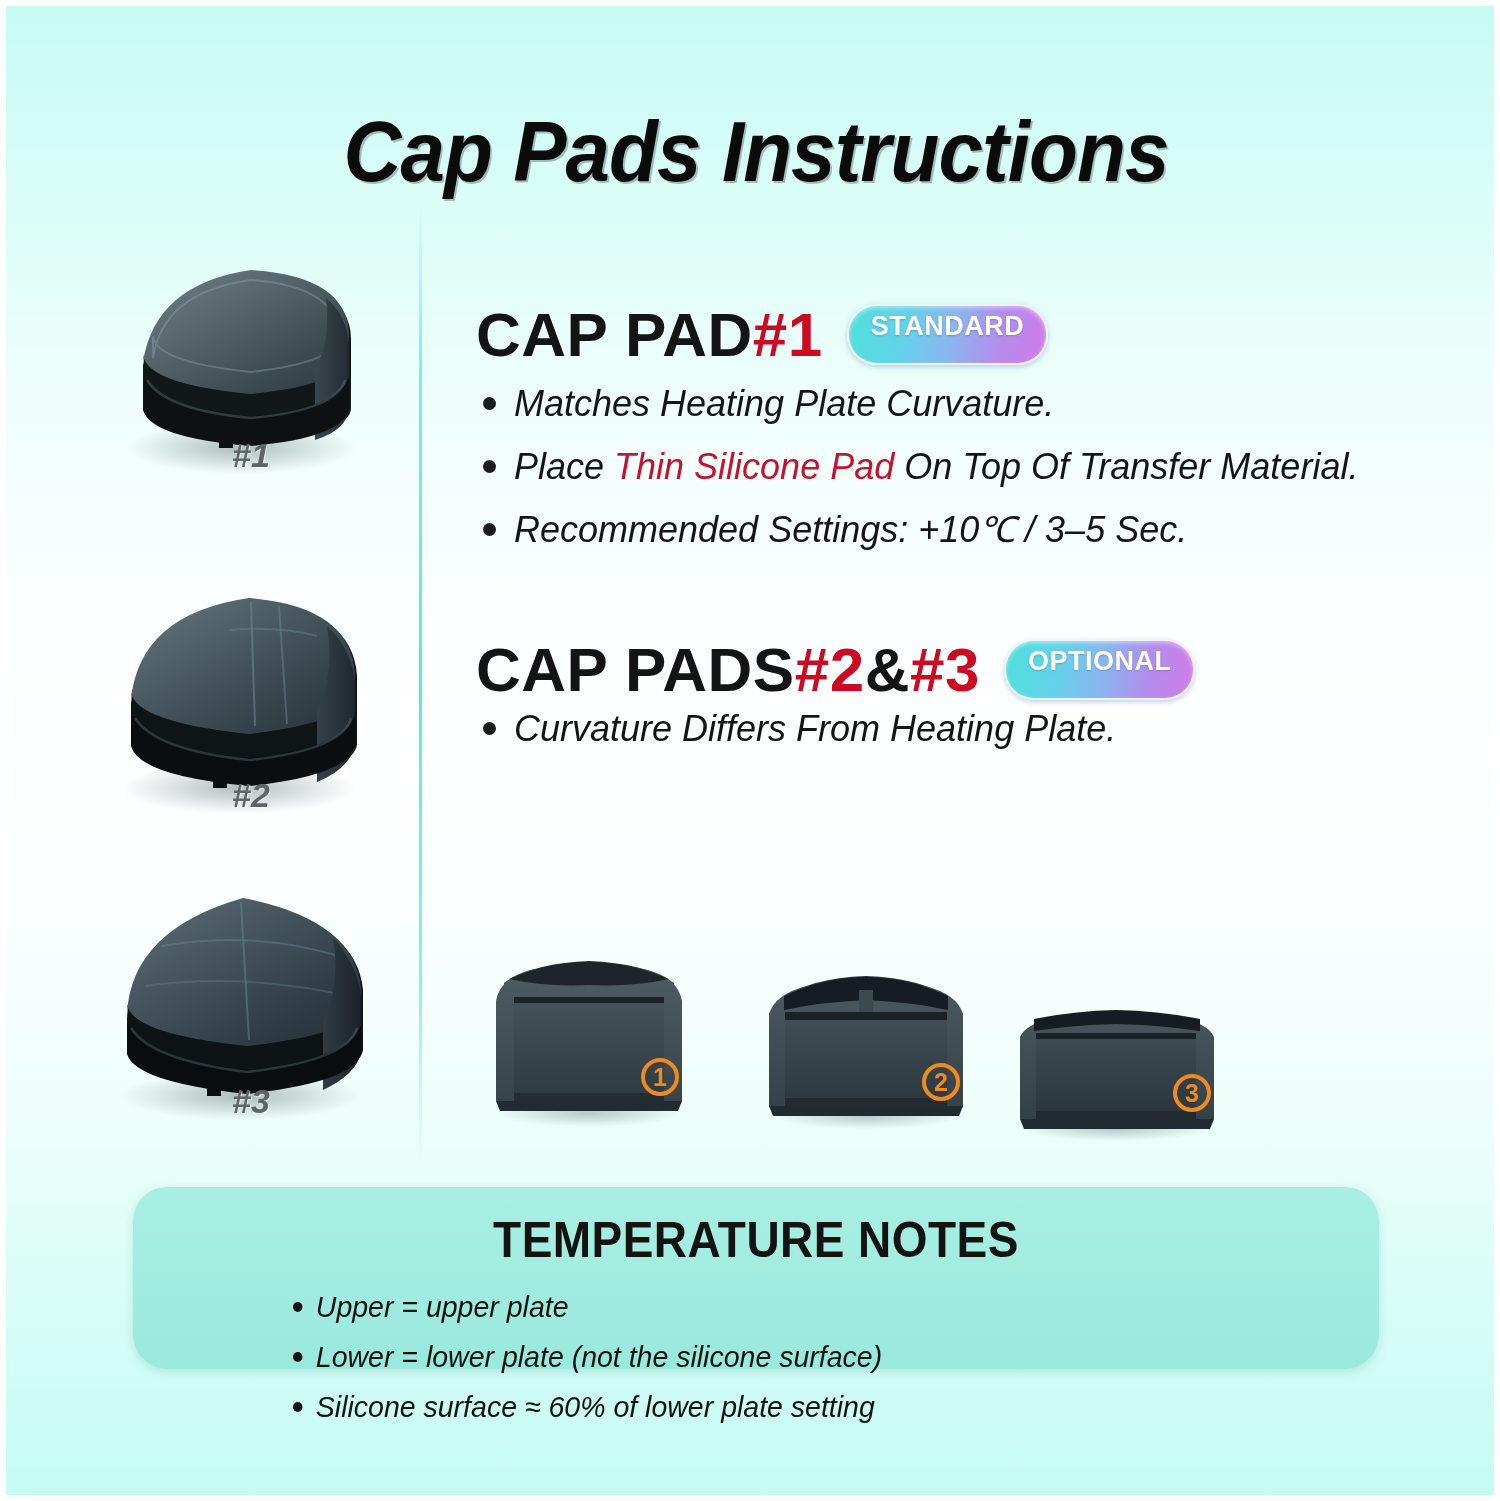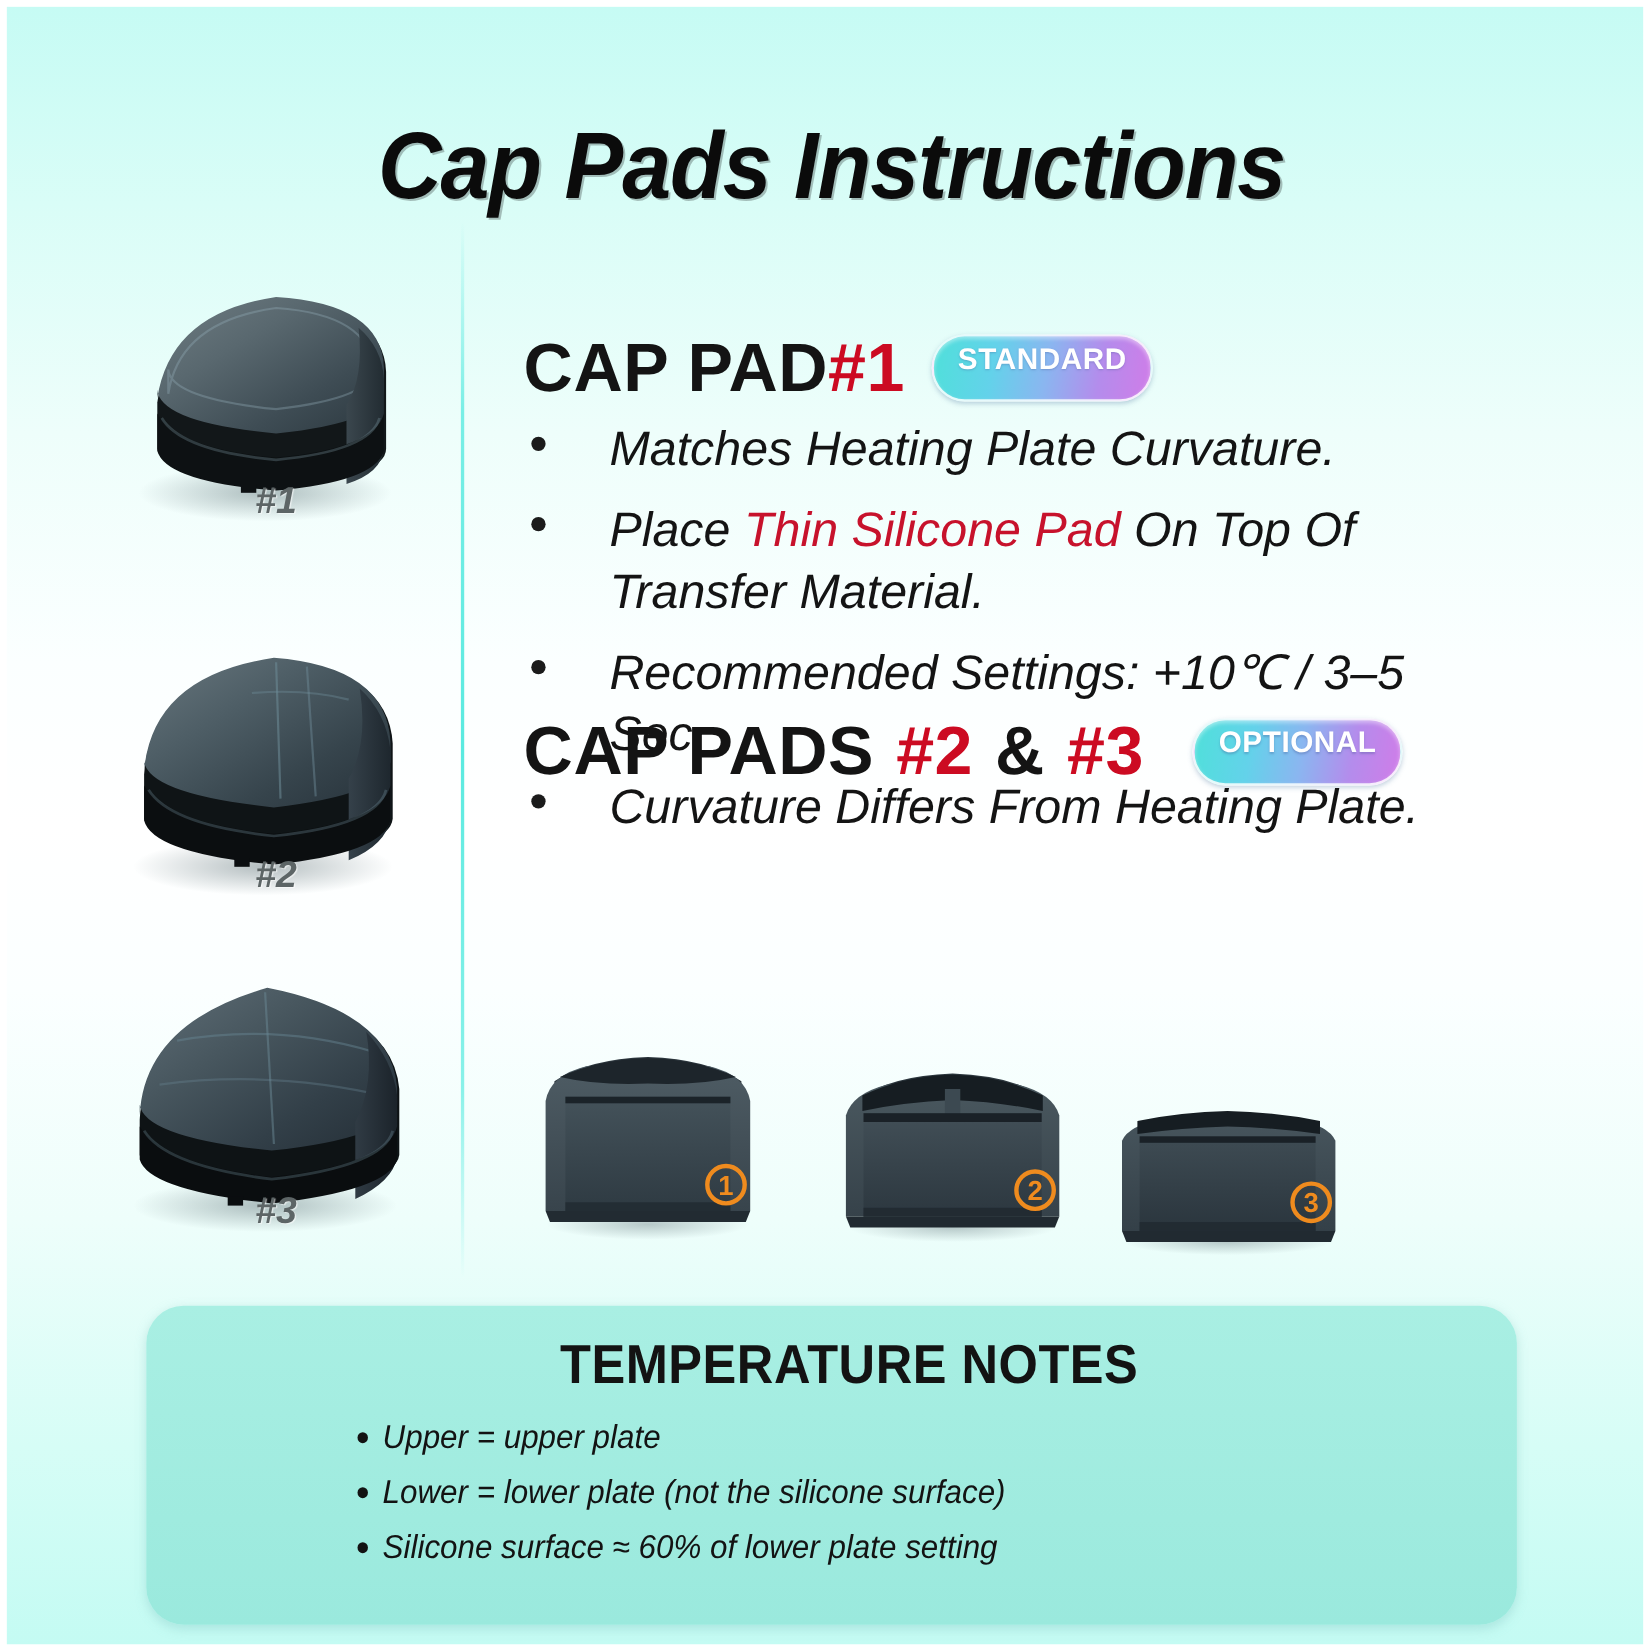--- a/index.html
+++ b/index.html
@@ -84,21 +84,21 @@
   
   #content { position:absolute; left:470px; top:0; width:1010px; }
 
   .sec-head {
     position:absolute;
     display:flex;
     align-items:center;
     white-space:nowrap;
   }
   #head1 { top:293px; left:0; }
-  #head2 { top:642px; left:0;gap:20px; }
+  #head2 { top:628px; left:0; }
 
   .sec-title {
     font-size:62px;
     font-weight:bold;
     color:#141414;
     letter-spacing:0.5px;
   }
   .num-red { color:#cc0b22; }
   .amp { color:#141414; }
 
@@ -124,25 +124,24 @@
   }
 
   .blist { position:absolute; left:0; width:900px; }
   #list1 { top:375px; }
   #list2 { top:700px; }
 
   .bitem {
     display:flex;
     align-items:flex-start;
     margin-bottom:17px;
-    font-size:44px;
+    font-size:36px;
     font-style:italic;
     color:#141414;
     line-height:1.28;
-    gap:40px;
   }
   .bullet {
     flex:none;
     width:13px; height:13px;
     border-radius:50%;
     background:#1b1b1b;
     margin:16px 18px 0 7px;
   }
   .btext { flex:1; }
   .hl { color:#c7122c;text-align:center; }
@@ -154,25 +153,24 @@
   }
   #front1 { left:468px; top:955px; }
   #front2 { left:745px; top:960px; }
   #front3 { left:998px; top:975px; }
   .front svg { display:block; width:230px; height:175px; }
 
   
   #notes {
     position:absolute;
     left:127px; top:1181px;
-    width:1246px; height:290px;
+    width:1246px; height:182px;
     border-radius:34px;
     background:linear-gradient(180deg,#a9efe3 0%,#9ae9dd 100%);
     box-shadow:0 3px 10px rgba(120,190,185,0.35);
-    padding-left:32px;
   }
   #notes-title {
     text-align:center;
     font-size:50px;
     font-weight:bold;
     color:#131313;
     letter-spacing:0.5px;
     margin-top:24px;
     transform:scaleX(0.92);
   }

